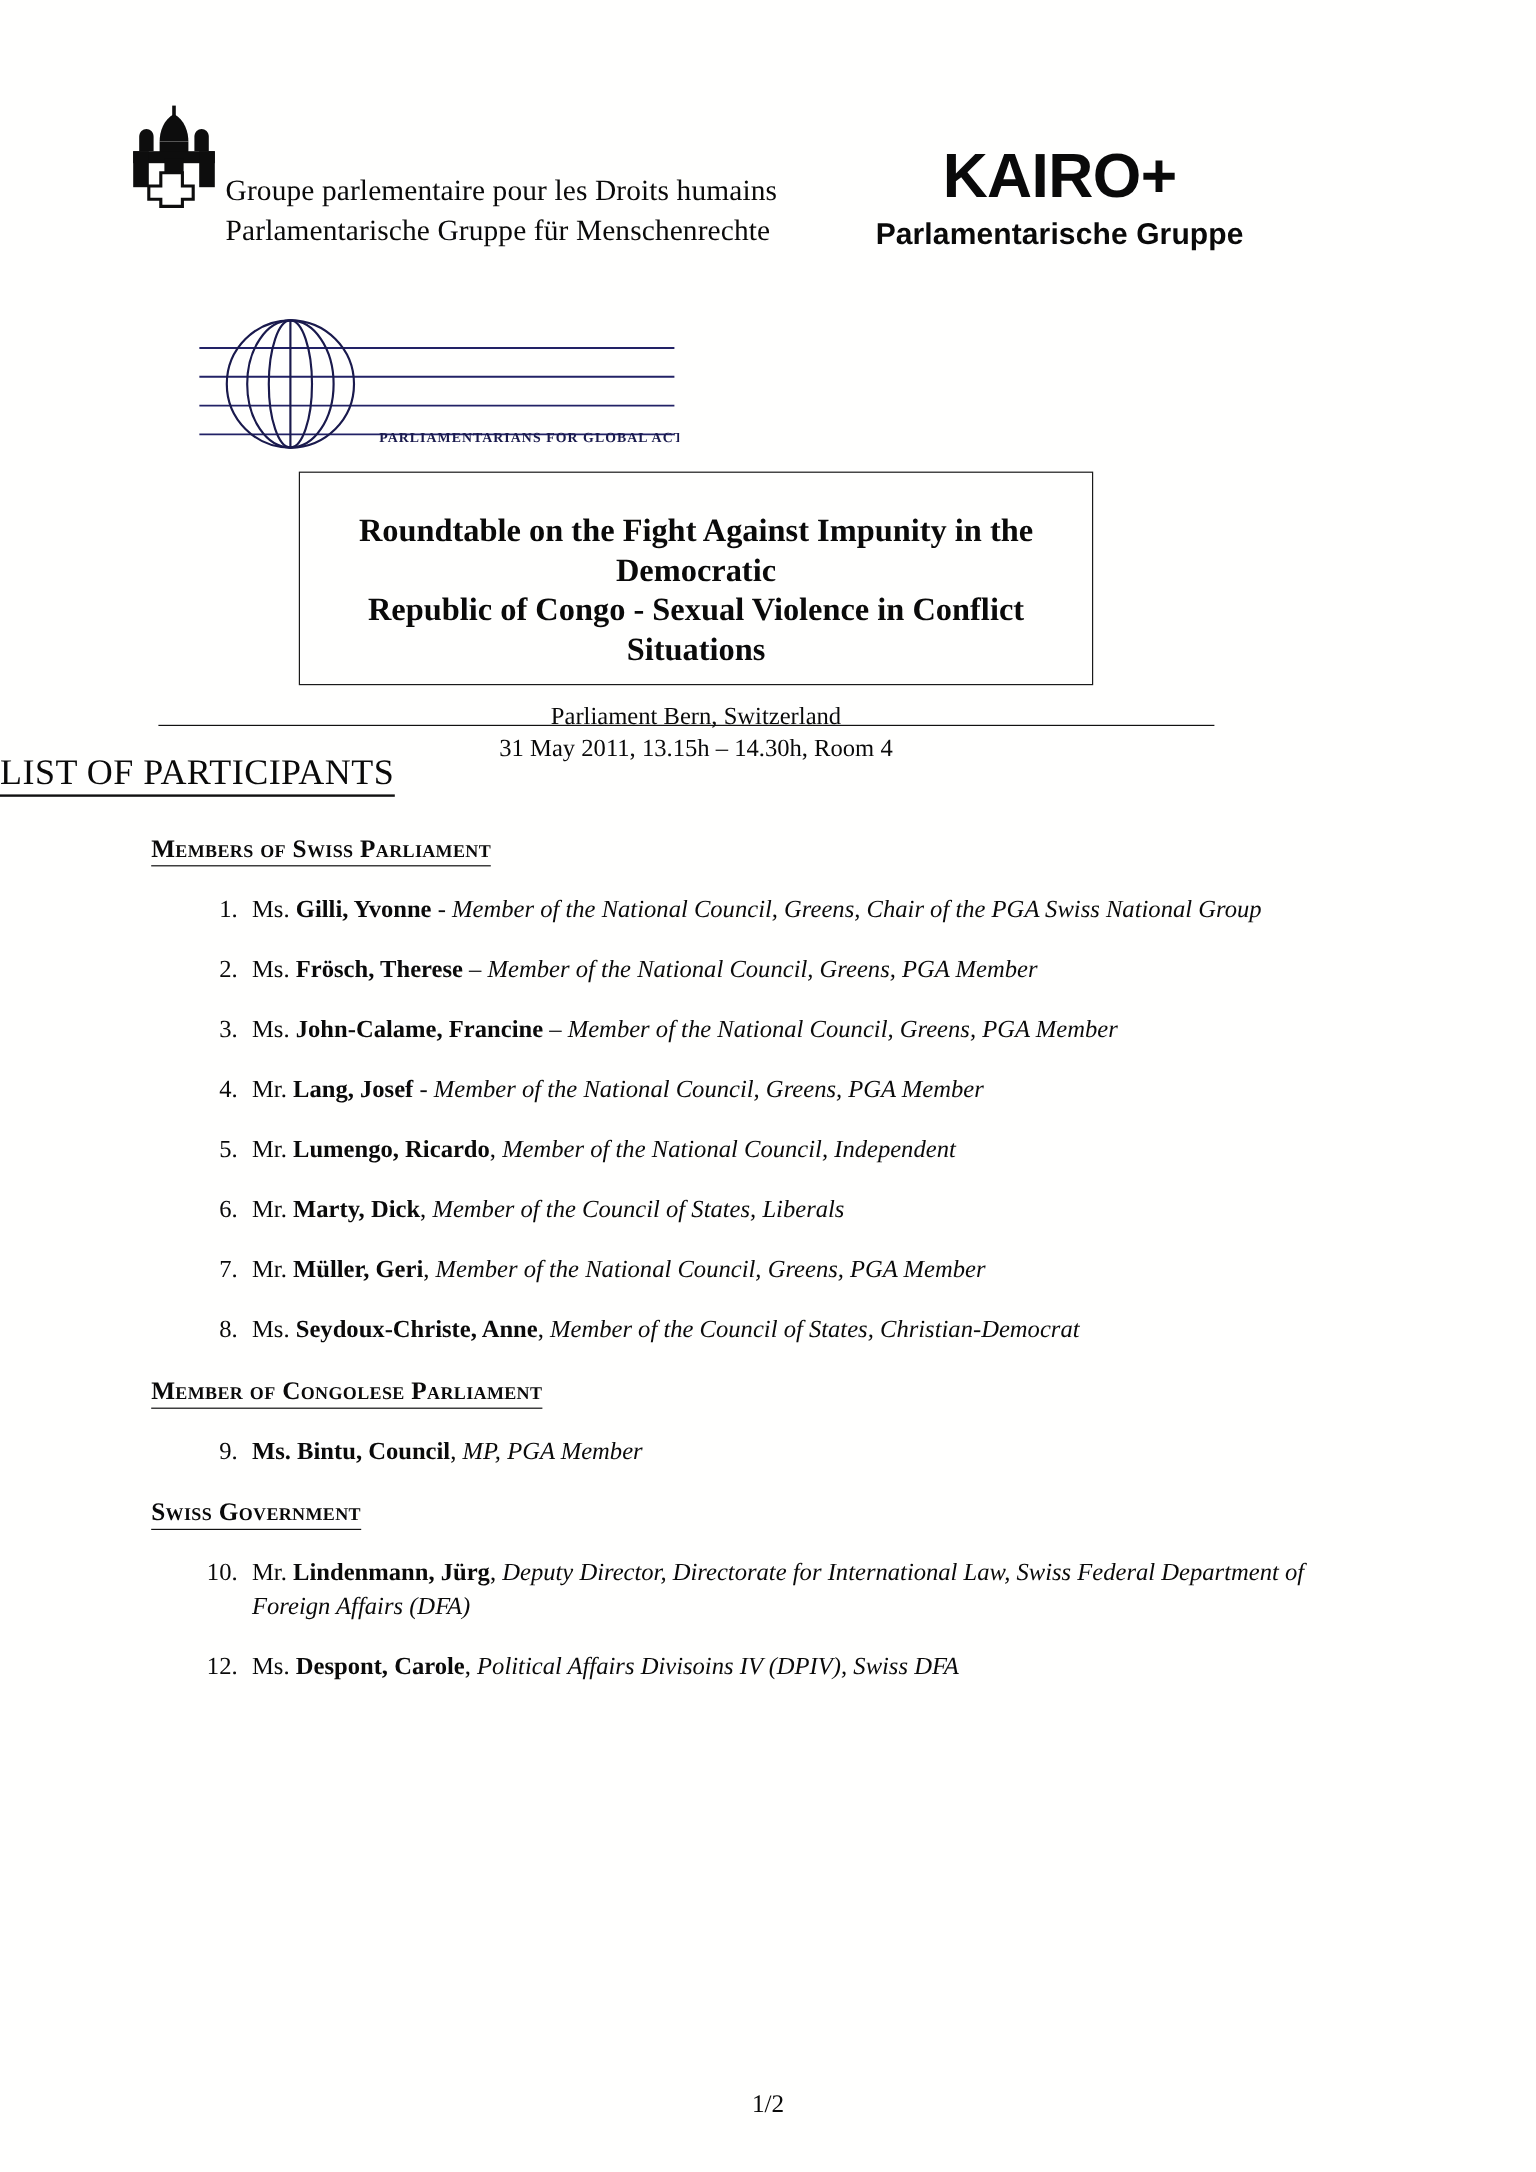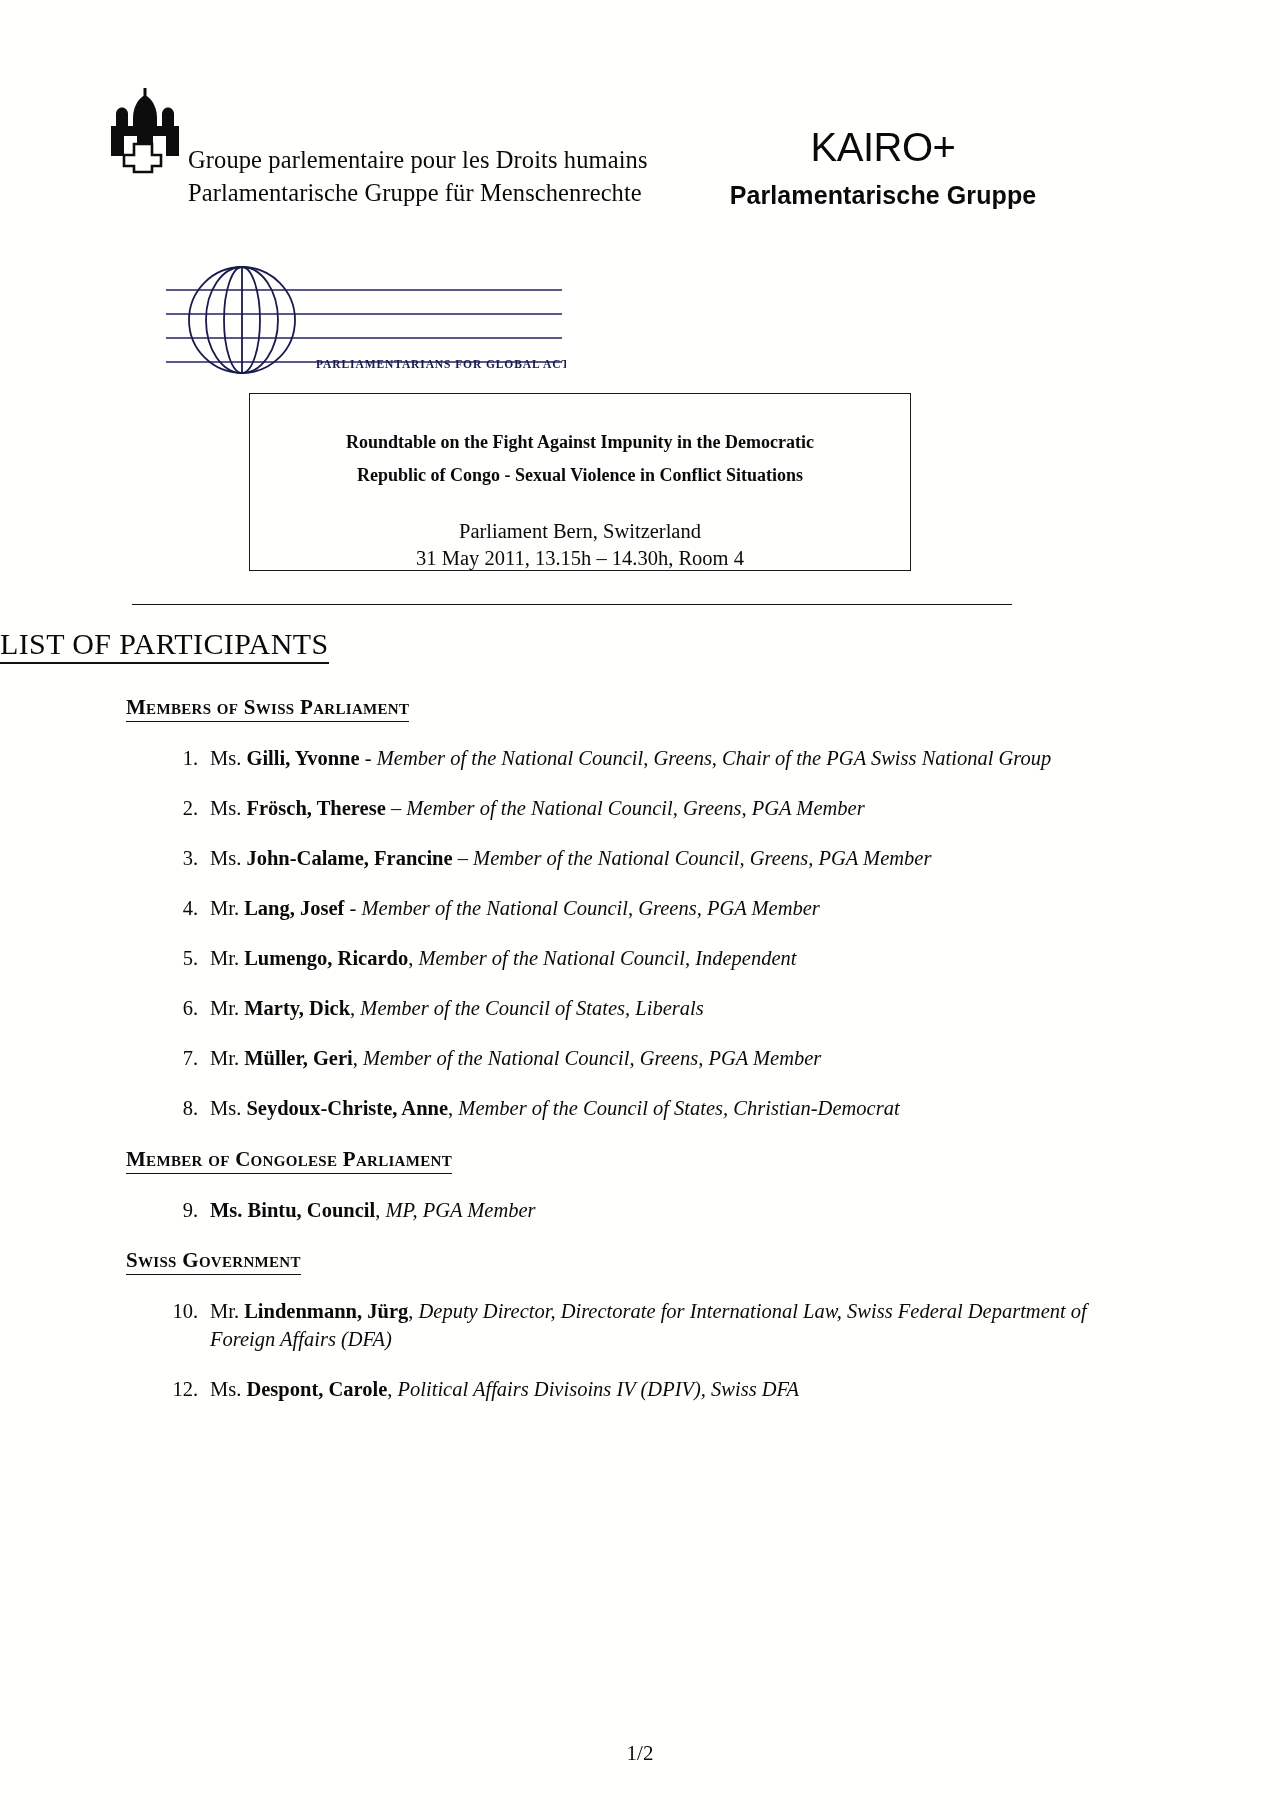--- a/index.html
+++ b/index.html
@@ -46,22 +46,22 @@
 
   .kairo-block {
     position: absolute;
     left: 723px;
     top: 36px;
     width: 320px;
     text-align: center;
     font-family: "Liberation Sans", "DejaVu Sans", sans-serif;
   }
   .kairo-title {
-    font-size: 40px;
-    font-weight: normal;
+    font-size: 52px;
+    font-weight: bold;
     letter-spacing: -0.5px;
     line-height: 50px;
   }
   .kairo-sub {
     font-size: 25px;
     font-weight: bold;
     letter-spacing: 0.1px;
     margin-top: 9px;
   }
 
@@ -81,21 +81,21 @@
     left: 249px;
     top: 393px;
     width: 662px;
     height: 178px;
     border: 1.6px solid #1a1a1a;
     box-sizing: border-box;
     text-align: center;
   }
   .title-main {
     margin-top: 32px;
-    font-size: 18px;
+    font-size: 27px;
     font-weight: bold;
     line-height: 33px;
     padding: 0 22px;
   }
   .title-venue {
     margin-top: 26px;
     font-size: 20.5px;
     line-height: 27px;
   }
 

